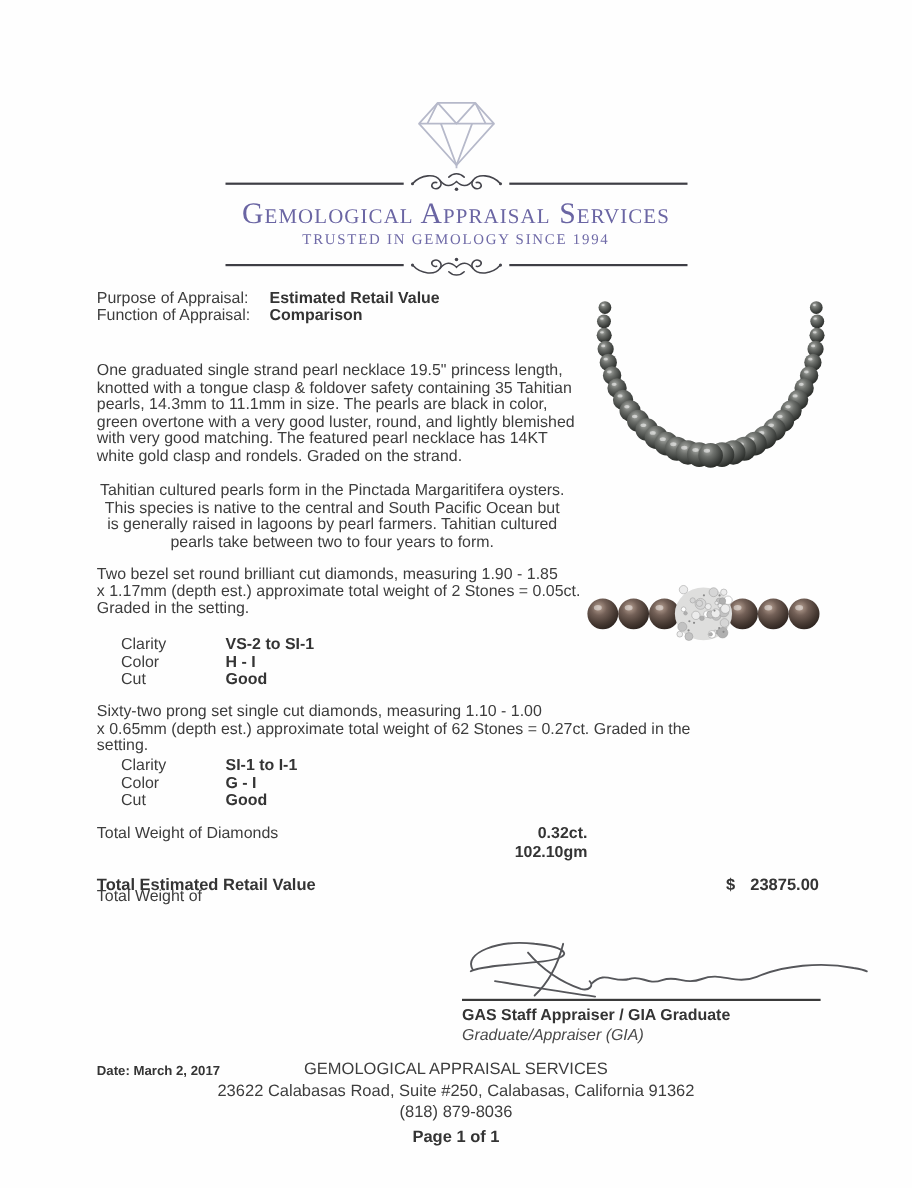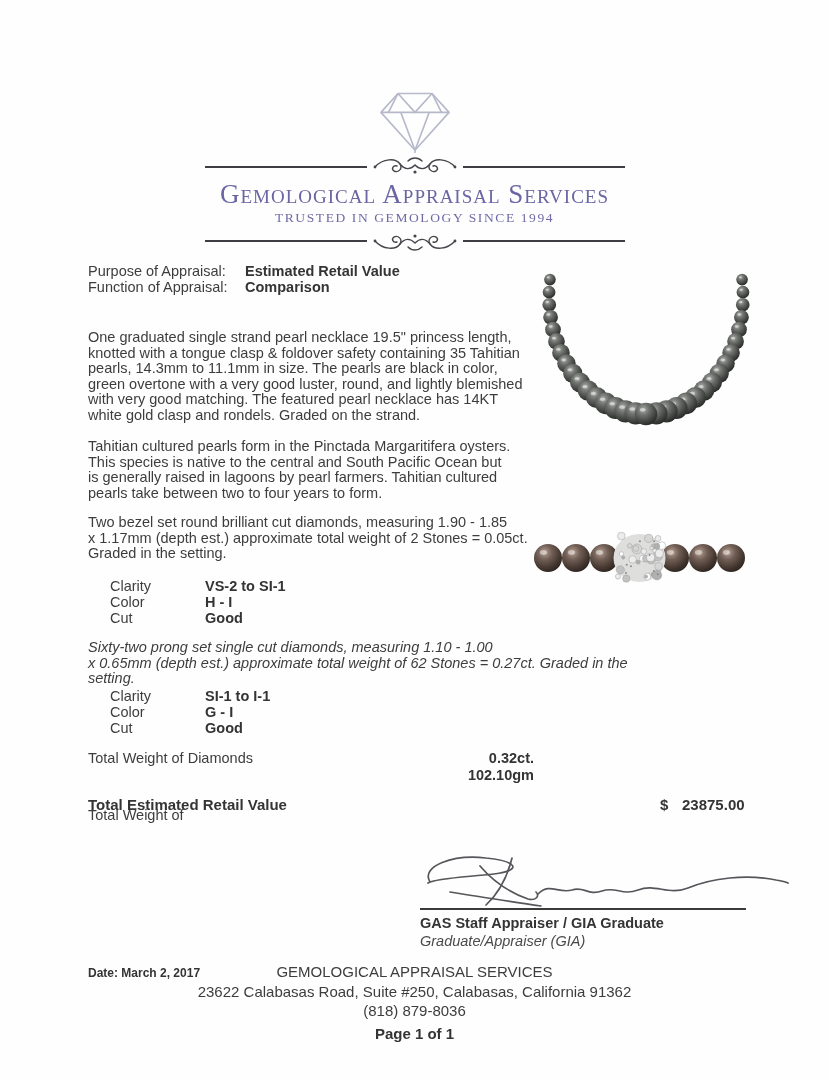--- a/index.html
+++ b/index.html
@@ -253,21 +253,21 @@
       <circle cx="98.93569322160245" cy="48.19597547231054" r="1" fill="#8b8b8b"></circle>
     </svg>
 
   <div class="abs para" style="left:88px;top:330px;width:452px;">One graduated single strand pearl necklace 19.5" princess length,
 knotted with a tongue clasp &amp; foldover safety containing 35 Tahitian
 pearls, 14.3mm to 11.1mm in size. The pearls are black in color,
 green overtone with a very good luster, round, and lightly blemished
 with very good matching. The featured pearl necklace has 14KT
 white gold clasp and rondels. Graded on the strand.</div>
 
-  <div class="abs para" style="left:88px;top:439px;width:452px;">Tahitian cultured pearls form in the Pinctada Margaritifera oysters.
+  <div class="abs para" style="left:76px;top:439px;width:452px;text-align:center;">Tahitian cultured pearls form in the Pinctada Margaritifera oysters.
 This species is native to the central and South Pacific Ocean but
 is generally raised in lagoons by pearl farmers. Tahitian cultured
 pearls take between two to four years to form.</div>
 
   <div class="abs para" style="left:88px;top:515px;width:470px;">Two bezel set round brilliant cut diamonds, measuring 1.90 - 1.85
 x 1.17mm (depth est.) approximate total weight of 2 Stones = 0.05ct.
 Graded in the setting.</div>
 
   <div class="abs gtable" style="left:110px;top:578px;">
     <div class="kv-row">
@@ -277,21 +277,21 @@
     <div class="kv-row">
       <span class="kv-label">Color</span>
       <span class="b">H - I</span>
     </div>
     <div class="kv-row">
       <span class="kv-label">Cut</span>
       <span class="b">Good</span>
     </div>
   </div>
 
-  <div class="abs para" style="left:88px;top:640px;width:590px;font-style:italic;">Sixty-two prong set single cut diamonds, measuring 1.10 - 1.00
+  <div class="abs para" style="left:88px;top:640px;width:590px;">Sixty-two prong set single cut diamonds, measuring 1.10 - 1.00
 x 0.65mm (depth est.) approximate total weight of 62 Stones = 0.27ct. Graded in the setting.</div>
 
   <div class="abs gtable" style="left:110px;top:688px;">
     <div class="kv-row">
       <span class="kv-label">Clarity</span>
       <span class="b">SI-1 to I-1</span>
     </div>
     <div class="kv-row">
       <span class="kv-label">Color</span>
       <span class="b">G - I</span>

